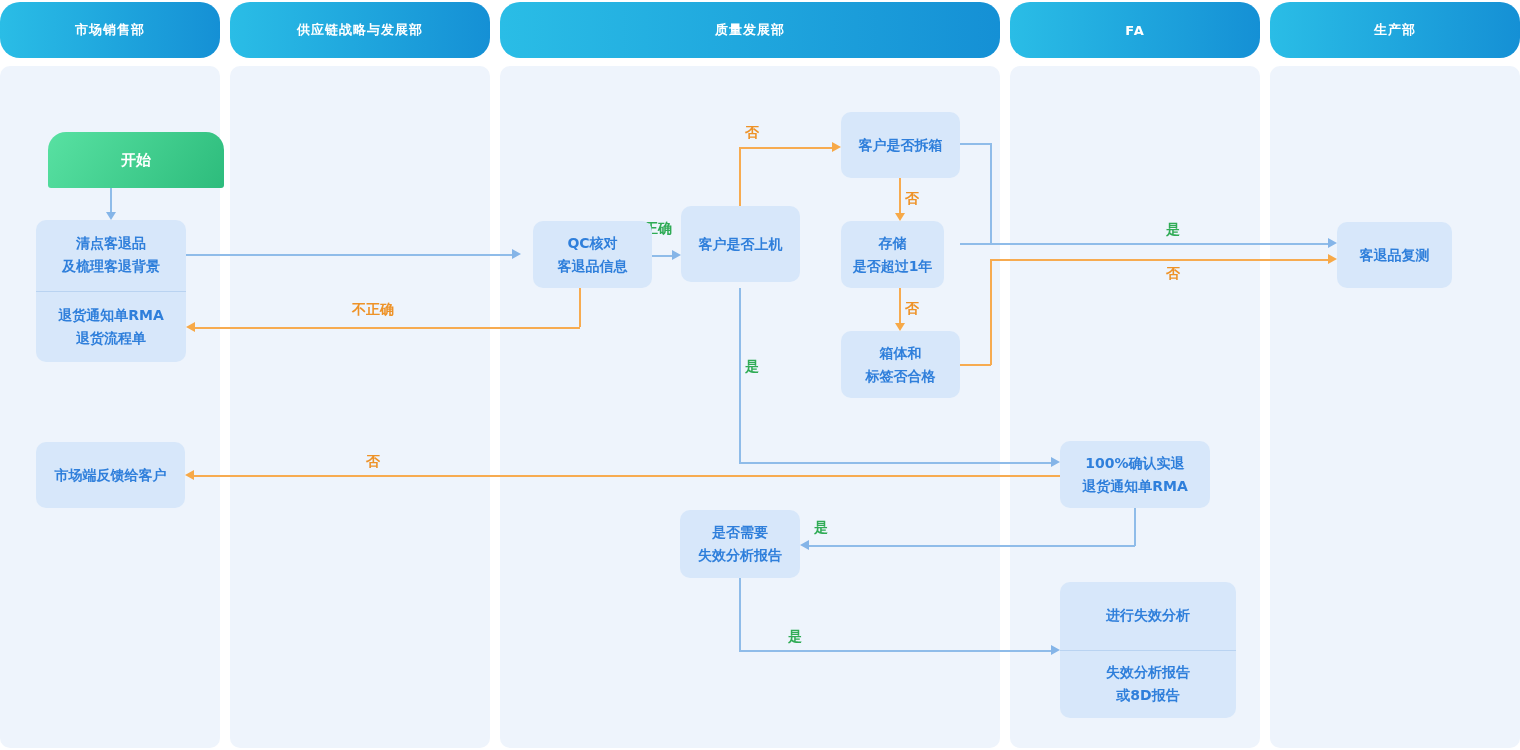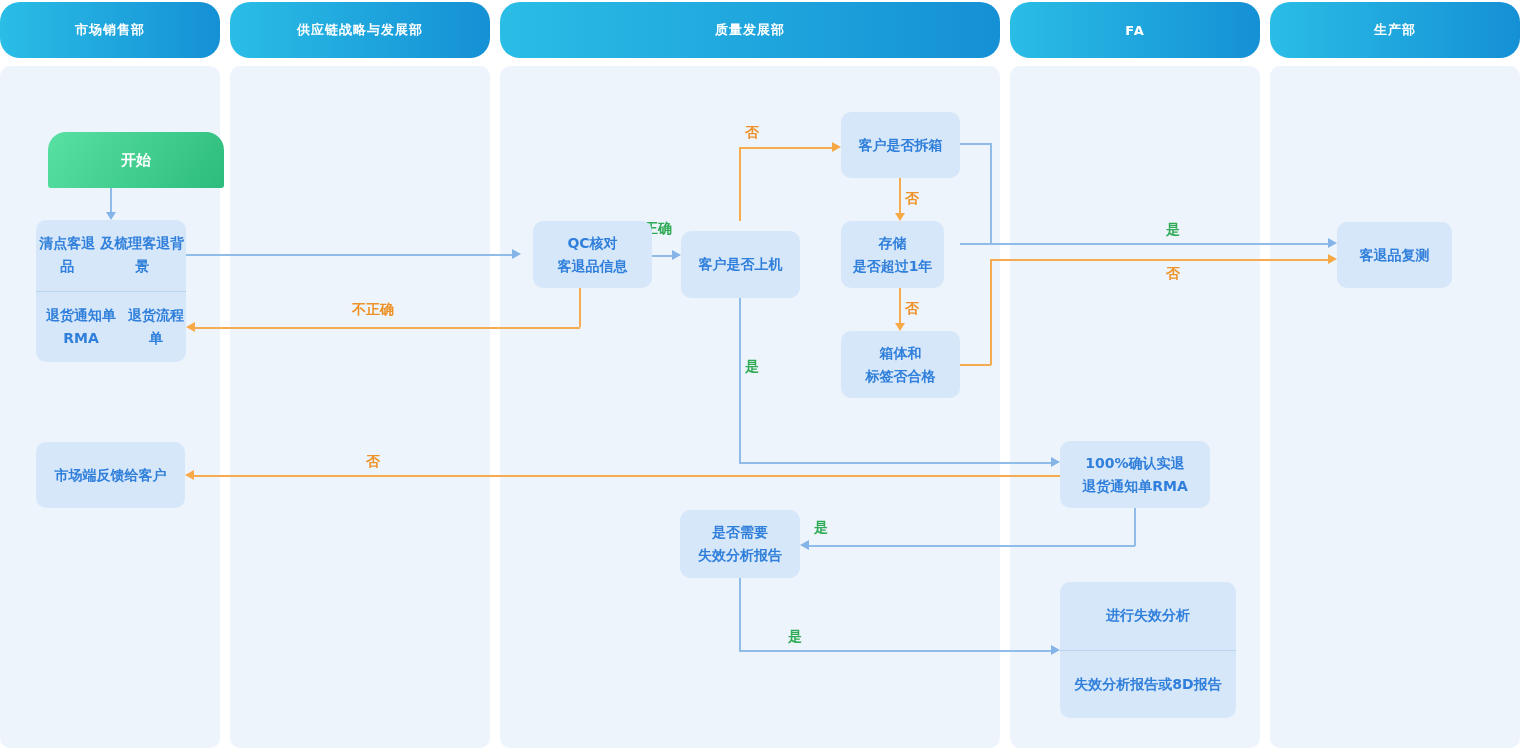--- a/index.html
+++ b/index.html
@@ -27,21 +27,21 @@
     background:linear-gradient(125deg,#58e1a2,#2dbc7c);
     color:#ffffff;font-size:15px;font-weight:bold;
     border-radius:18px 18px 3px 3px;
   }
   .split-node{
     position:absolute;background:#d7e7fa;border-radius:10px;
     color:#2f7fdb;font-size:14px;font-weight:600;line-height:23px;text-align:center;
     display:flex;flex-direction:column;
   }
   .split-node .cell{
-    flex:1;display:flex;flex-direction:row;align-items:center;justify-content:center;
+    flex:1;display:flex;flex-direction:column;align-items:center;justify-content:center;
   }
   .split-node .cell:first-child{border-bottom:1px solid #b9d3f1;}
 
   .hline,.vline{position:absolute;}
   .hline{height:1.5px;}
   .vline{width:1.5px;}
   .blue{background:#8fbce9;}
   .orange{background:#f7ab50;}
 
   .arr{position:absolute;width:0;height:0;}
@@ -150,21 +150,21 @@
 
   <div class="node" style="left:36px;top:442px;width:149px;height:66px;">
     <span>市场端反馈给客户</span>
   </div>
 
   <div class="node" style="left:521px;top:221px;width:119px;height:67px;margin-left:12px;">
     <span>QC核对</span>
     <span>客退品信息</span>
   </div>
 
-  <div class="node" style="left:681px;top:231px;width:119px;height:67px;">
+  <div class="node" style="left:681px;top:206px;width:119px;height:76px;">
     <span>客户是否上机</span>
   </div>
 
   <div class="node" style="left:841px;top:112px;width:119px;height:66px;">
     <span>客户是否拆箱</span>
   </div>
 
   <div class="node" style="left:841px;top:221px;width:103px;height:67px;">
     <span>存储</span>
     <span>是否超过1年</span>

